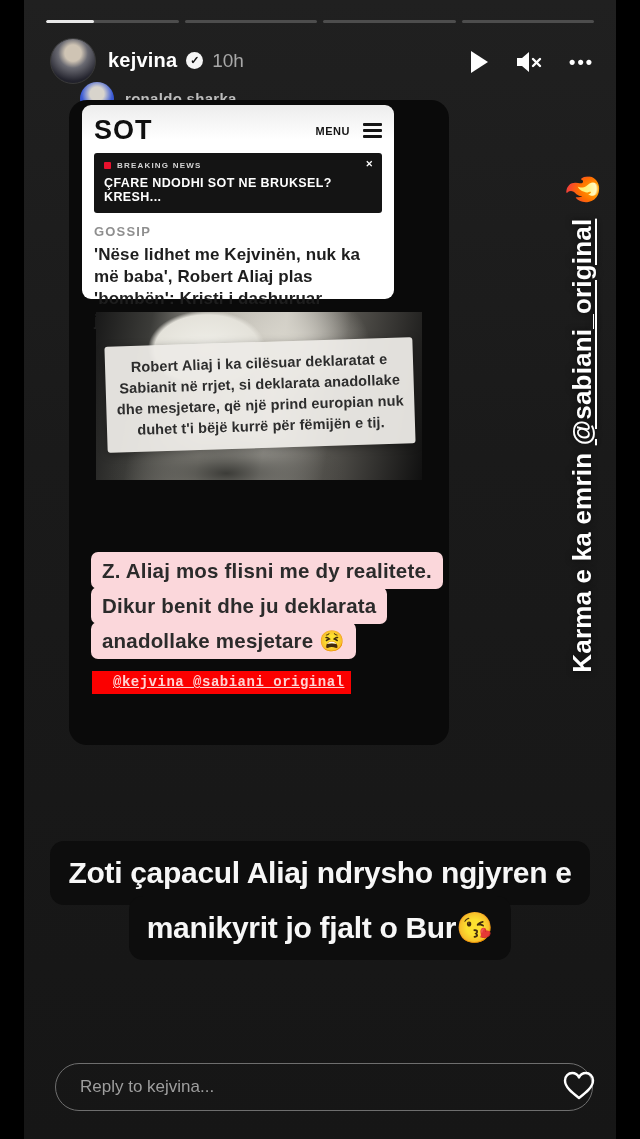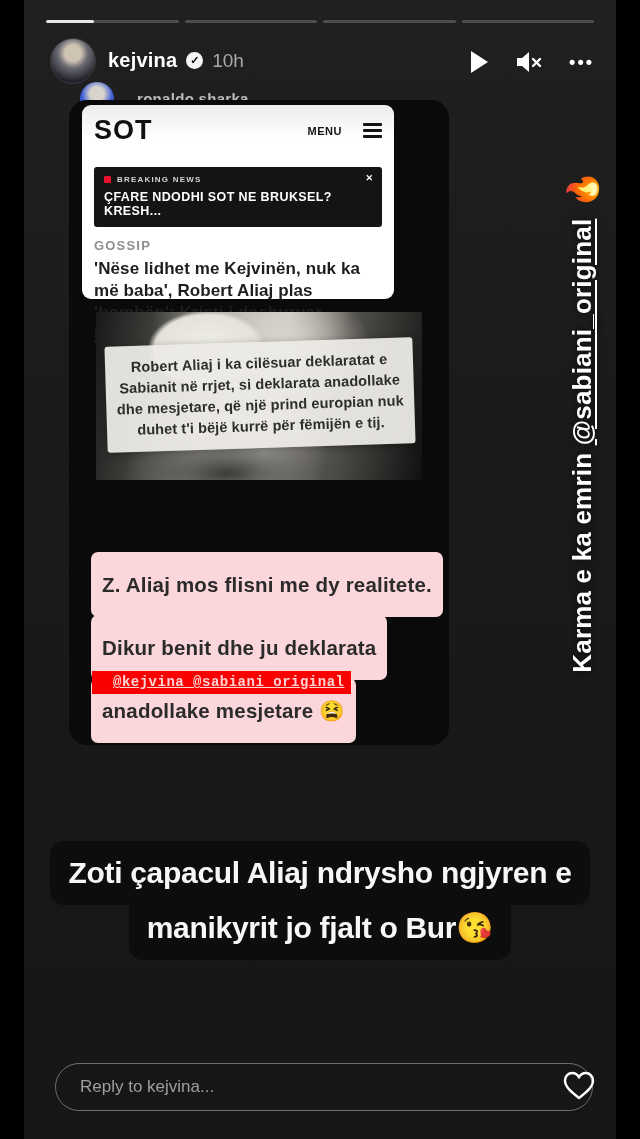--- a/index.html
+++ b/index.html
@@ -30,41 +30,41 @@
   }
   .timestamp { color:#a8a8a8; font-size:19px; font-weight:400; }
   .controls { position:absolute; right:0; top:12px; display:flex; align-items:center; gap:26px; }
   .dots { color:#fff; font-size:18px; letter-spacing:2px; font-weight:900; line-height:1; }
 
   
   .repost-avatar {
     position:absolute; left:56px; top:82px; width:34px; height:34px; border-radius:50%; z-index:1;
     background:radial-gradient(circle at 50% 35%, #d8d4cc 0 25%, #3b5bd6 55%, #21368f 100%);
   }
-  .repost-name { position:absolute; left:113px; top:90px; z-index:1; color:#bdbdbd; font-size:15px; font-weight:700; letter-spacing:.3px; }
+  .repost-name { position:absolute; left:101px; top:90px; z-index:1; color:#bdbdbd; font-size:15px; font-weight:700; letter-spacing:.3px; }
 
   
   .card {
     position:absolute; left:45px; top:100px; width:380px; height:645px; z-index:2;
     background:#0a0a0a; border-radius:18px;
   }
 
   
   .article {
     position:absolute; left:13px; top:5px; width:312px; height:194px;
     background:linear-gradient(180deg,#ededed 0%,#ffffff 18%); border-radius:9px; padding:10px 12px;
   }
   .article-head { display:flex; justify-content:space-between; align-items:center; }
   .site-logo { font-size:27px; font-weight:900; color:#101010; letter-spacing:1px; }
-  .menu-wrap { display:flex; align-items:center; gap:21px; }
+  .menu-wrap { display:flex; align-items:center; gap:13px; }
   .menu-label { font-size:11px; font-weight:800; color:#151515; letter-spacing:.5px; }
   .hamburger { display:flex; flex-direction:column; gap:3px; }
   .hamburger i { display:block; width:19px; height:3px; background:#151515; border-radius:1px; }
   .breaking {
-    position:relative; margin-top:21px; background:#141414; border-radius:3px; padding:8px 10px 9px 10px;
+    position:relative; margin-top:7px; background:#141414; border-radius:3px; padding:8px 10px 9px 10px;
   }
   .breaking-tag { display:flex; align-items:center; gap:6px; }
   .breaking-dot { width:7px; height:7px; background:#e8112d; border-radius:1px; }
   .breaking-tag-label { color:#d4d4d4; font-size:8px; font-weight:700; letter-spacing:1.2px; }
   .breaking-close { position:absolute; right:9px; top:6px; color:#fff; font-size:9px; font-weight:700; }
   .breaking-headline { margin-top:6px; color:#fff; font-size:12.5px; font-weight:800; letter-spacing:.4px; }
   .category { margin-top:11px; color:#8f8f8f; font-size:13px; font-weight:700; letter-spacing:1.2px; }
   .headline { margin-top:5px; color:#1e1e1e; font-size:17px; font-weight:800; line-height:1.3; letter-spacing:.1px; }
 
   
@@ -80,21 +80,21 @@
     position:absolute; left:10px; top:30px; right:8px;
     background:rgba(236,234,230,0.95); border-radius:3px; padding:11px 8px;
     transform:rotate(-1.8deg); box-shadow:0 2px 8px rgba(0,0,0,.35);
   }
   .caption-text { text-align:center; color:#2d2d2d; font-size:14.5px; font-weight:700; line-height:1.45; letter-spacing:.1px; }
 
   
   .pink-note { position:absolute; left:22px; top:452px; display:flex; flex-direction:column; align-items:flex-start; }
   .pink-line {
     background:#fbd7db; color:#2b2b2b; font-size:20.5px; font-weight:800; letter-spacing:.2px;
-    line-height:27px; padding:19px 11px; border-radius:7px; margin-top:-2px; white-space:nowrap;
+    line-height:27px; padding:5px 11px; border-radius:7px; margin-top:-2px; white-space:nowrap;
   }
   .pink-line:first-child { margin-top:0; }
 
   
   .mention-tag {
     position:absolute; left:23px; top:571px; background:#fb0000; padding:3px 7px 4px 21px;
     color:#ffd3d3; font-family:"Liberation Mono", monospace; font-size:14px; font-weight:700;
     text-decoration:underline; letter-spacing:.5px;
   }
 

